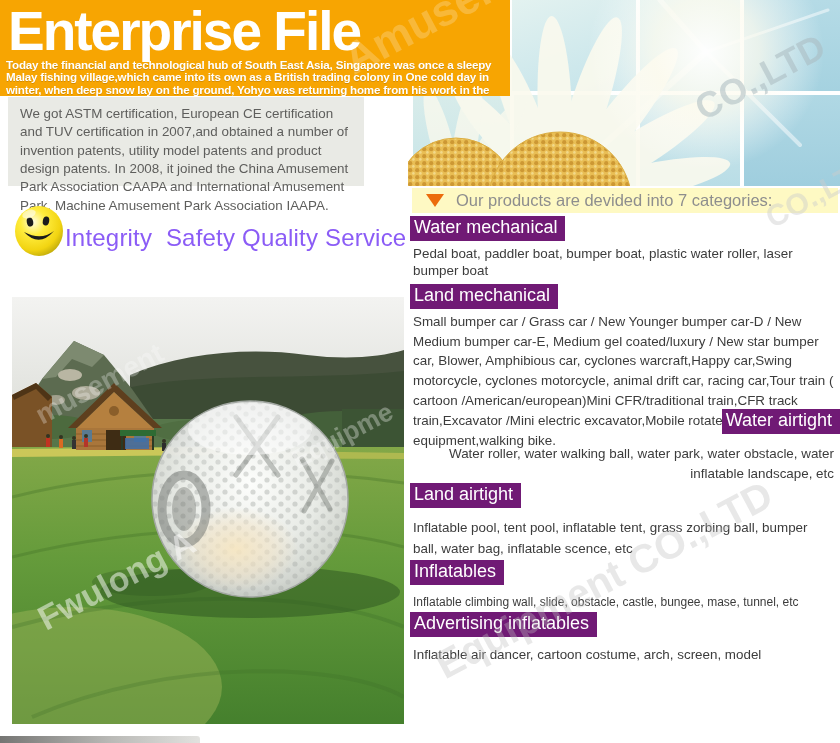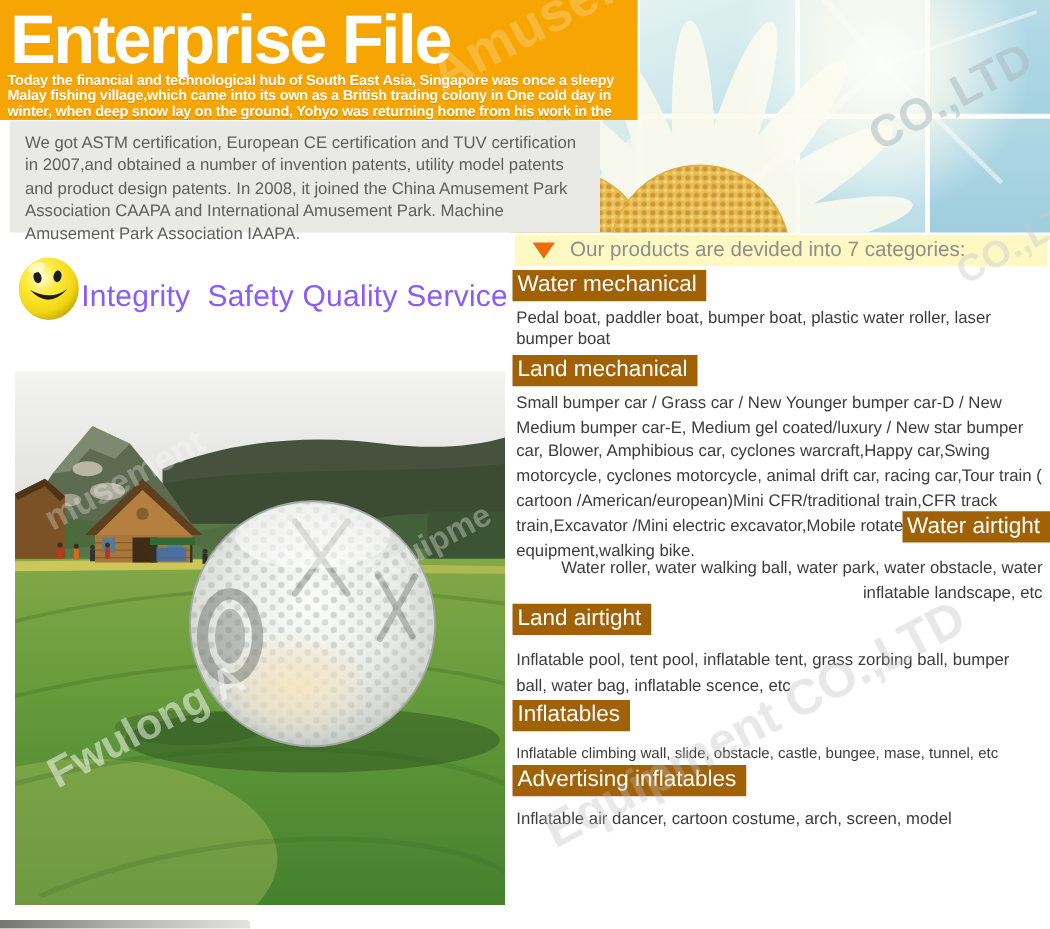--- a/index.html
+++ b/index.html
@@ -18,38 +18,38 @@
   .c6 { left:232px; top:95px; width:100px; height:91px; background:linear-gradient(180deg,#cfe8ec,#b9dde6); }
   .c7 { left:336px; top:95px; width:96px;  height:91px; background:linear-gradient(180deg,#b0d8e4,#9fcede); }
   .collage-art { position:absolute; left:0; top:0; }
 
   
   .banner { position:absolute; left:0; top:0; width:510px; height:96px; background:#f7a502; z-index:3; overflow:hidden; }
   .banner-title { color:#fff; font-size:55px; font-weight:800; letter-spacing:-2px; line-height:0.95; padding:5px 0 0 8px; white-space:nowrap; }
   .banner-sub { color:#fff; font-size:11.6px; font-weight:700; line-height:1.05; letter-spacing:-0.2px; padding:2px 4px 0 6px; text-shadow:0 1px 0 rgba(150,95,0,0.35); }
 
   
-  .cert { position:absolute; left:8px; top:97px; width:472px; height:89px; background:#e9eae5; z-index:2; padding:8px 12px; }
+  .cert { position:absolute; left:8px; top:97px; width:356px; height:89px; background:#e9eae5; z-index:2; padding:8px 12px; }
   .cert p { color:#5e5e5c; font-size:13.4px; line-height:1.37; }
 
   
   .slogan-row { position:absolute; left:14px; top:202px; width:400px; height:56px; z-index:2; }
   .smiley { position:absolute; left:0; top:2px; }
   .slogan-text { position:absolute; left:51px; top:22px; color:#8b5cf6; font-size:24px; white-space:pre; letter-spacing:0.2px; }
 
   
   .photo { position:absolute; left:12px; top:297px; z-index:1; }
 
   
   .prod-header { position:absolute; left:412px; top:188px; width:426px; height:25px; background:#fef9c3; z-index:2; display:flex; align-items:center; }
   .tri { width:0; height:0; border-left:9px solid transparent; border-right:9px solid transparent; border-top:13px solid #ec6c0c; margin-left:14px; }
   .prod-header-text { color:#8e8e8e; font-size:16.5px; margin-left:12px; }
 
   .cat { position:absolute; left:410px; width:430px; z-index:2; }
-  .cat-label { display:inline-block; background:#a16207; color:#fff; font-size:18px; line-height:1.1; padding:2px 8px 3px 4px; }
+  .cat-label { display:inline-block; background:#701a75; color:#fff; font-size:18px; line-height:1.1; padding:2px 8px 3px 4px; }
   .cat-desc { color:#3c3c3c; font-size:13.4px; line-height:1.4; margin-top:6px; padding-left:3px; width:424px; }
   .cat0 { top:216px; } .cat0 .cat-desc { line-height:1.25; margin-top:5px; }
   .cat1 { top:284px; } .cat1 .cat-desc { line-height:1.48; margin-top:3px; }
   .cat2 { top:409px;text-align:right; } .cat2 .cat-desc { line-height:1.5; margin-top:10px; }
   .cat3 { top:483px; } .cat3 .cat-desc { line-height:1.6; margin-top:9px; }
   .cat4 { top:560px; } .cat4 .cat-desc { margin-top:9px; font-size:12px; }
   .cat5 { top:612px; } .cat5 .cat-desc { margin-top:9px; }
   .cat6 { top:666px; } .cat6 .cat-desc { line-height:1.55; margin-top:6px; }
 
   

